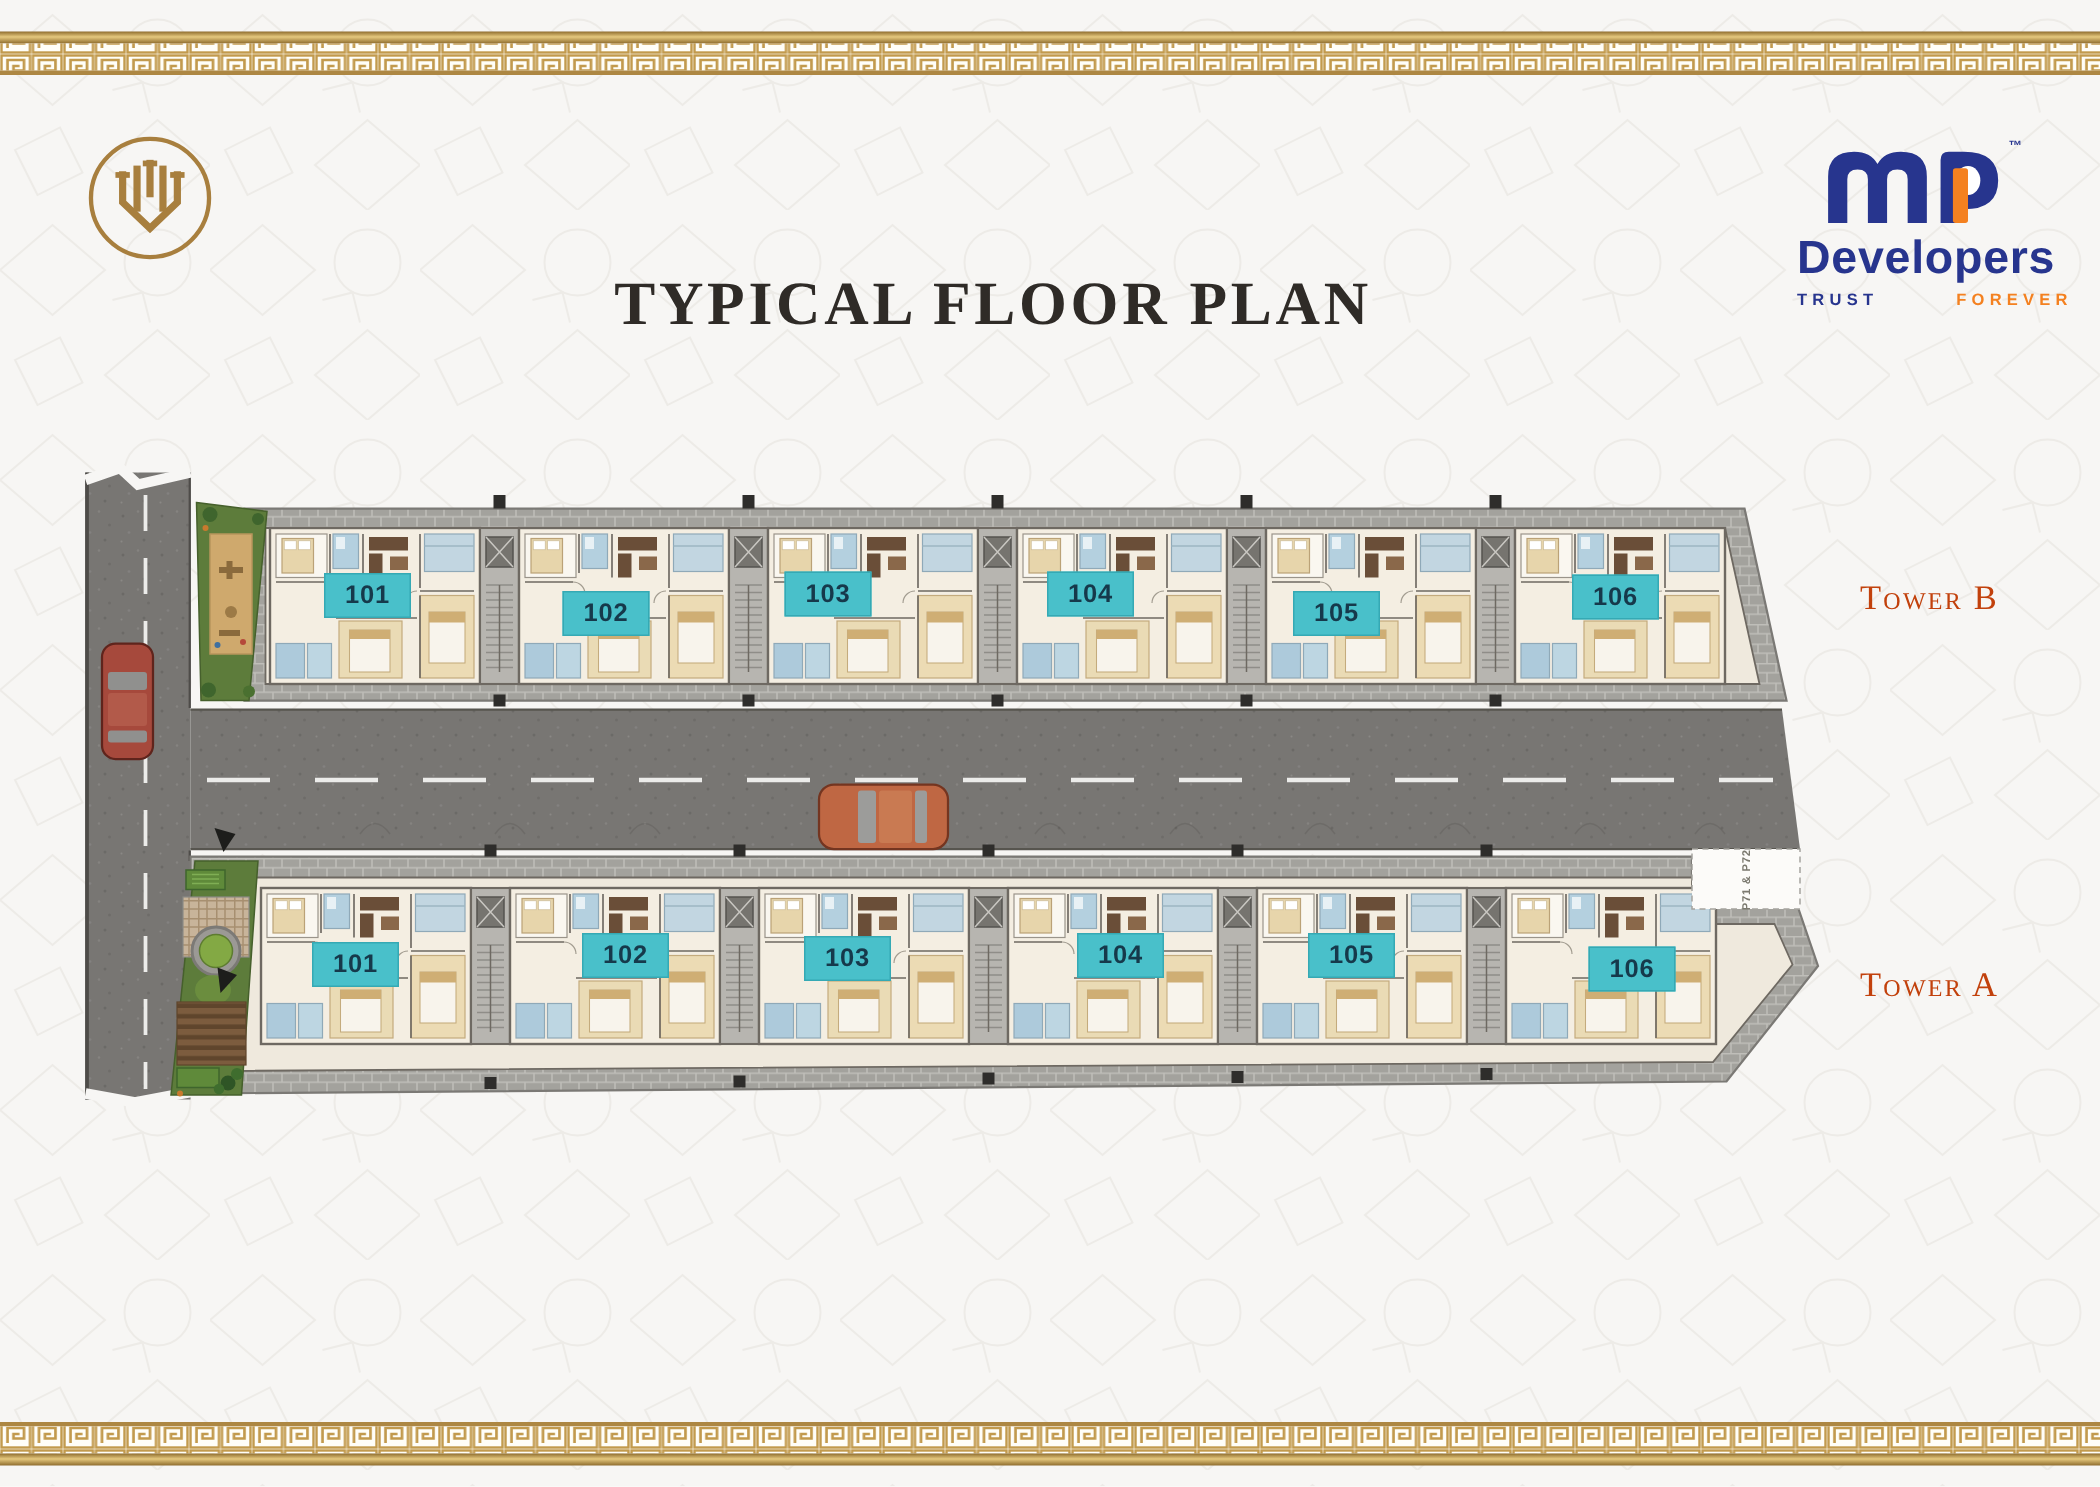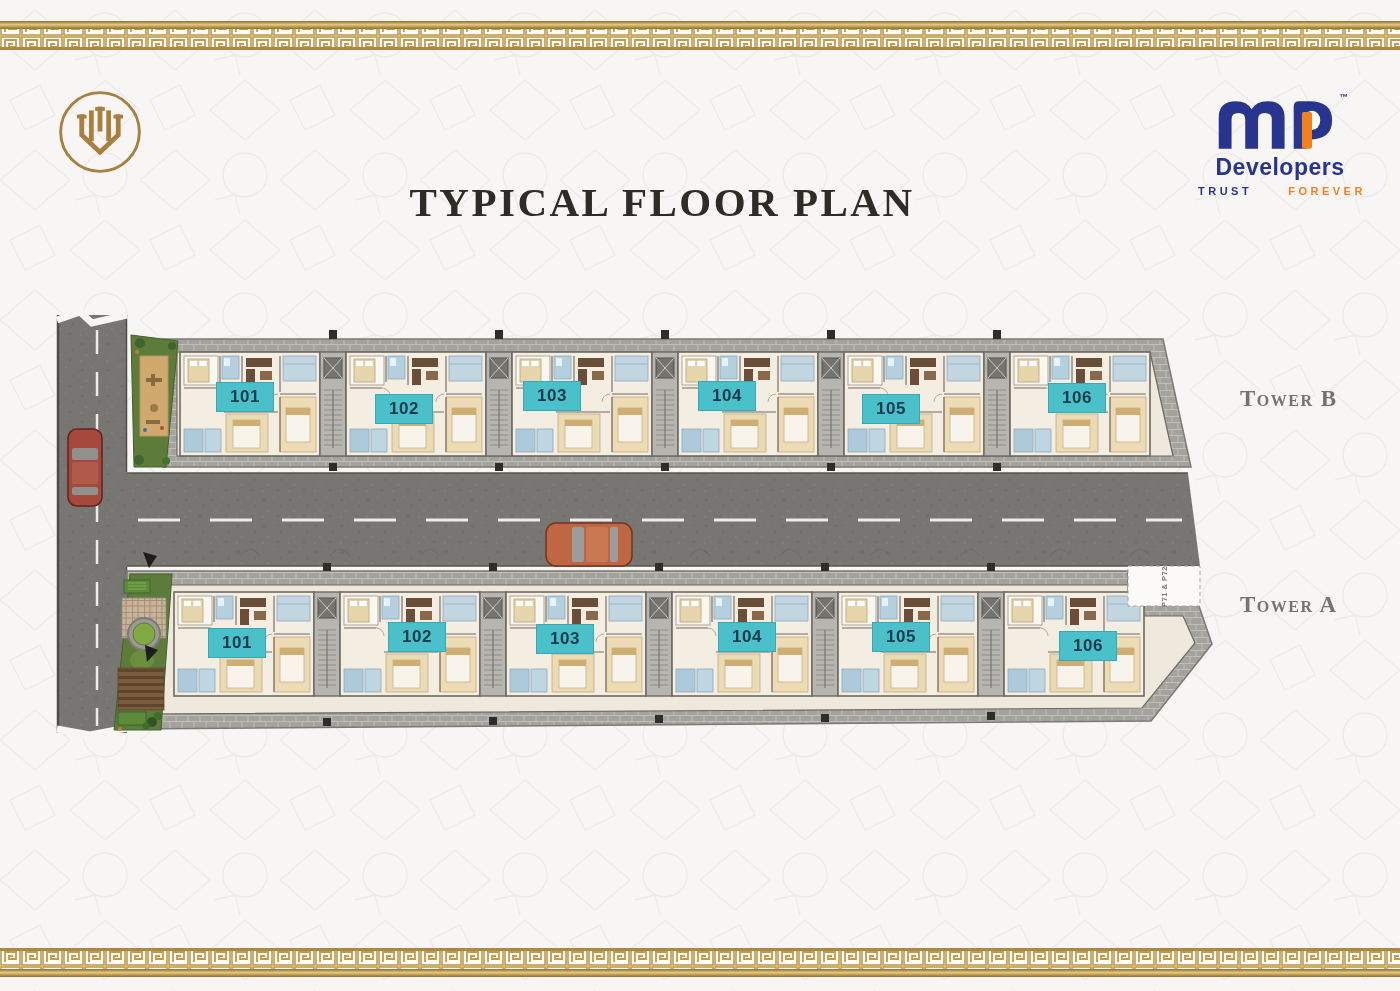--- a/index.html
+++ b/index.html
@@ -5,31 +5,31 @@
   html,body{margin:0;padding:0;}
   .page{position:relative;width:1400px;height:991px;background:#f7f6f4;overflow:hidden;
         font-family:"Liberation Sans",sans-serif;}
   .bg-pattern,.siteplan{position:absolute;left:0;top:0;}
   .border-top{position:absolute;left:0;top:0;width:1400px;height:52px;}
   .border-bottom{position:absolute;left:0;top:948px;width:1400px;height:43px;}
   .emblem{position:absolute;left:52px;top:84px;width:96px;height:96px;}
   .mp-logo{position:absolute;left:1198px;top:92px;width:164px;text-align:center;}
   .mp-mark{display:block;margin:0 auto;}
   .mp-tm{position:absolute;right:14px;top:0;font-size:9px;font-weight:700;color:#27358e;}
-  .mp-name{font-size:23px;font-weight:700;color:#27358e;letter-spacing:.5px;margin-top:-2px;}
+  .mp-name{font-size:31px;font-weight:700;color:#27358e;letter-spacing:.5px;margin-top:-2px;}
   .mp-tagline{font-size:11px;font-weight:700;letter-spacing:3.5px;margin-top:4px;}
-  .mp-tagline .trust{color:#27358e;margin-right:0;}
+  .mp-tagline .trust{color:#27358e;margin-right:16px;}
   .mp-tagline .forever{color:#f48120;margin-left:36px;}
   .title{position:absolute;left:0;right:0;top:178px;margin:0;text-align:center;
          transform:translateX(-38px);font-family:"Liberation Serif",serif;font-weight:600;
          font-size:41px;letter-spacing:2.5px;color:#2f2b27;}
   .tower-label{position:absolute;width:140px;font-family:"Liberation Serif",serif;
-         font-variant:small-caps;font-weight:700;font-size:23px;letter-spacing:1.5px;color:#737373;}
+         font-variant:small-caps;font-weight:400;font-size:23px;letter-spacing:1.5px;color:#c2410c;}
   .tower-b-label{left:1240px;top:386px;}
-  .tower-a-label{left:1240px;top:592px;}
+  .tower-a-label{left:1240px;top:644px;}
   .badge{position:absolute;width:58px;height:30px;background:#49c0ca;border:1px solid #35a9b4;
          box-sizing:border-box;color:#16394b;font:700 17px/28px "Liberation Sans",sans-serif;
          text-align:center;letter-spacing:.5px;}
   .parking-label{position:absolute;left:1128px;top:566px;width:72px;height:40px;
          display:flex;align-items:center;justify-content:center;}
   .parking-label span{transform:rotate(-90deg);font:600 7.5px "Liberation Sans",sans-serif;
          letter-spacing:.5px;color:#7b796f;white-space:nowrap;}
 </style>
 </head>
 <body>

